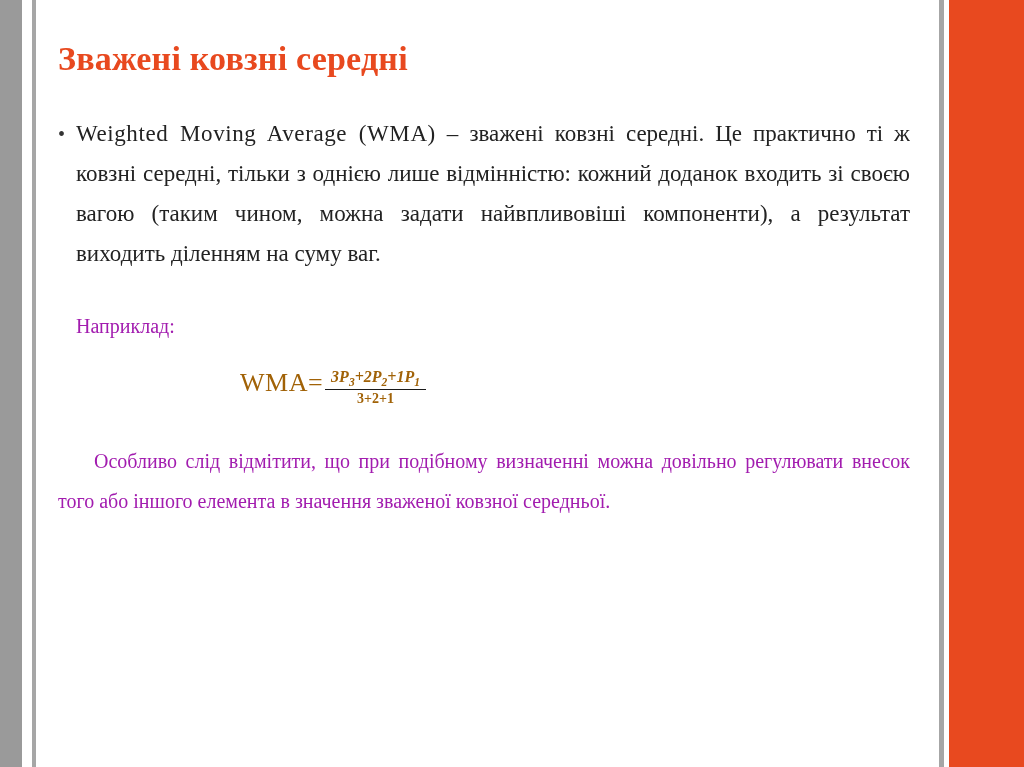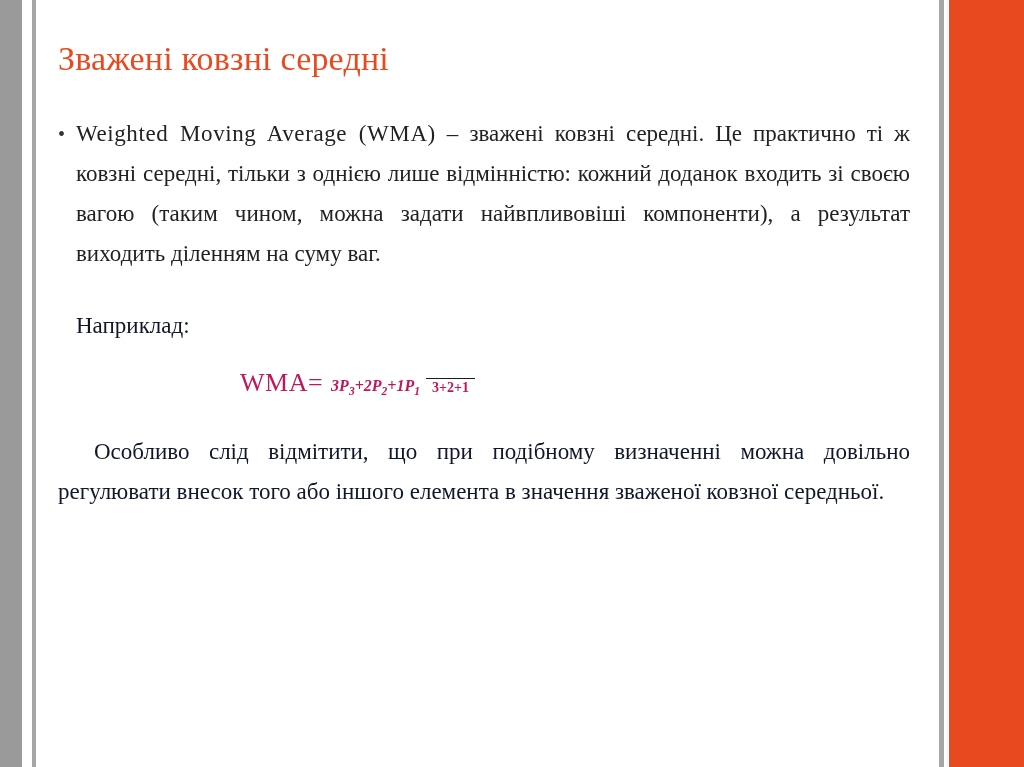--- a/index.html
+++ b/index.html
@@ -67,21 +67,21 @@
     left: 58px;
     top: 0;
     width: 860px;
     height: 767px;
   }
   .slide-title {
     margin: 0;
     padding-top: 40px;
     font-family: "Liberation Serif", serif;
     font-size: 34px;
-    font-weight: normal;
+    font-weight: bold;
     color: #e8491f;
     letter-spacing: 0.2px;
   }
   .bullet-block {
     display: flex;
     margin-top: 36px;
     padding-right: 8px;
   }
   .bullet-dot {
     flex: 0 0 auto;
@@ -96,48 +96,48 @@
     line-height: 40px;
     color: #222222;
     text-align: justify;
     text-justify: inter-word;
   }
   .bullet-text .strong-en {
     font-weight: normal;
     letter-spacing: 0.6px;
   }
   .para {
-    font-size: 23px;
+    font-size: 20px;
     line-height: 40px;
-    color: #0f172a;
+    color: #a21caf;
     text-align: justify;
     text-justify: inter-word;
     padding-right: 8px;
   }
   .para-example {
     margin-top: 32px;
     text-indent: 18px;
     text-align: left;
   }
   .formula-row {
     margin-top: 22px;
     margin-left: 182px;
     display: flex;
-    align-items: flex-end;
+    align-items: flex-start;
     font-size: 25px;
-    color: #be185d;
+    color: #a16207;
   }
   .formula-label {
     font-family: "Liberation Serif", serif;
     font-size: 26px;
     letter-spacing: 0.5px;
   }
   .fraction {
     display: inline-flex;
-    flex-direction: row;
+    flex-direction: column;
     align-items: center;
     justify-content: center;
     margin-left: 2px;
     vertical-align: middle;
   }
   .fraction .num {
     font-size: 16px;
     font-style: italic;
     font-weight: bold;
     padding: 0 6px 1px 6px;

